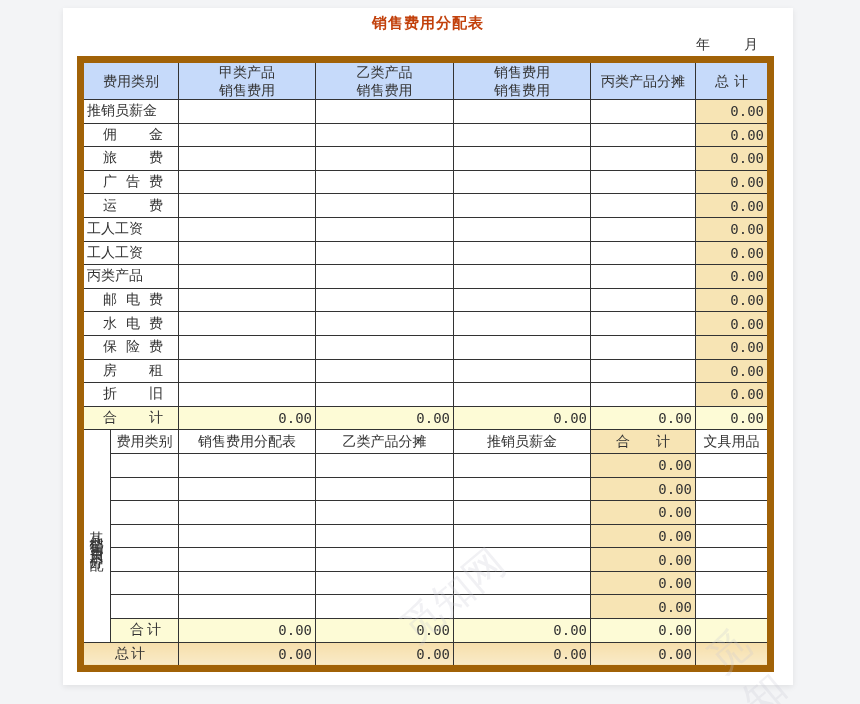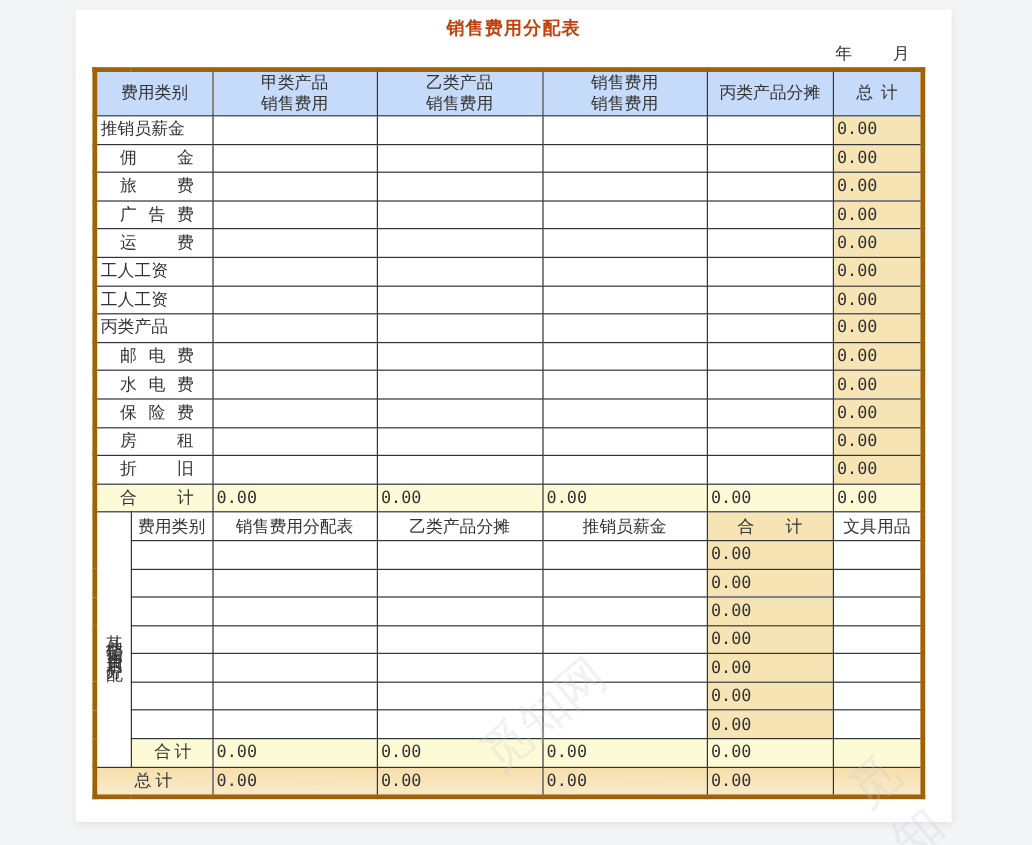--- a/index.html
+++ b/index.html
@@ -18,29 +18,29 @@
     font-family: "DejaVu Sans", "Liberation Sans", sans-serif;
     font-weight:bold; font-size:15px; color:#c2410c; letter-spacing:1px;
   }
   .date {
     position:absolute; top:28px; font-size:14px; color:#333;
   }
   table.grid {
     position:absolute; left:14px; top:48px;
     border-collapse:collapse; table-layout:fixed;
     width:690px;
-    border:4px solid #a16207;
+    border:7px solid #a16207;
   }
   table.grid td {
     border:1px solid #333; height:22.6px; padding:0 3px;
     font-size:14px; color:#333; overflow:hidden; white-space:nowrap;
   }
   .hdr td { background:#c6dafa; text-align:center; color:#333; line-height:18px; height:42px; font-size:14px;}
   .label { text-align:left; }
-  .num { text-align:left; font-family:"DejaVu Sans Mono","Liberation Mono",monospace; font-size:13px; }
+  .num { text-align:right; font-family:"DejaVu Sans Mono","Liberation Mono",monospace; font-size:13px; }
   .tan { background:#f7e4b4; }
   .cream { background:#fdfbd6; }
   .tan-grad { background:linear-gradient(#f6deaa,#f9ebc8); }
   .vert { writing-mode:vertical-rl; text-orientation:upright; text-align:center; letter-spacing:4px; font-size:14px;}
   .sub-hdr td { text-align:center; }
   .watermark {
     position:absolute; color:rgba(200,200,210,0.25); font-size:40px; transform:rotate(-40deg);
     pointer-events:none; font-family:"DejaVu Sans",sans-serif;
   }
 </style>

